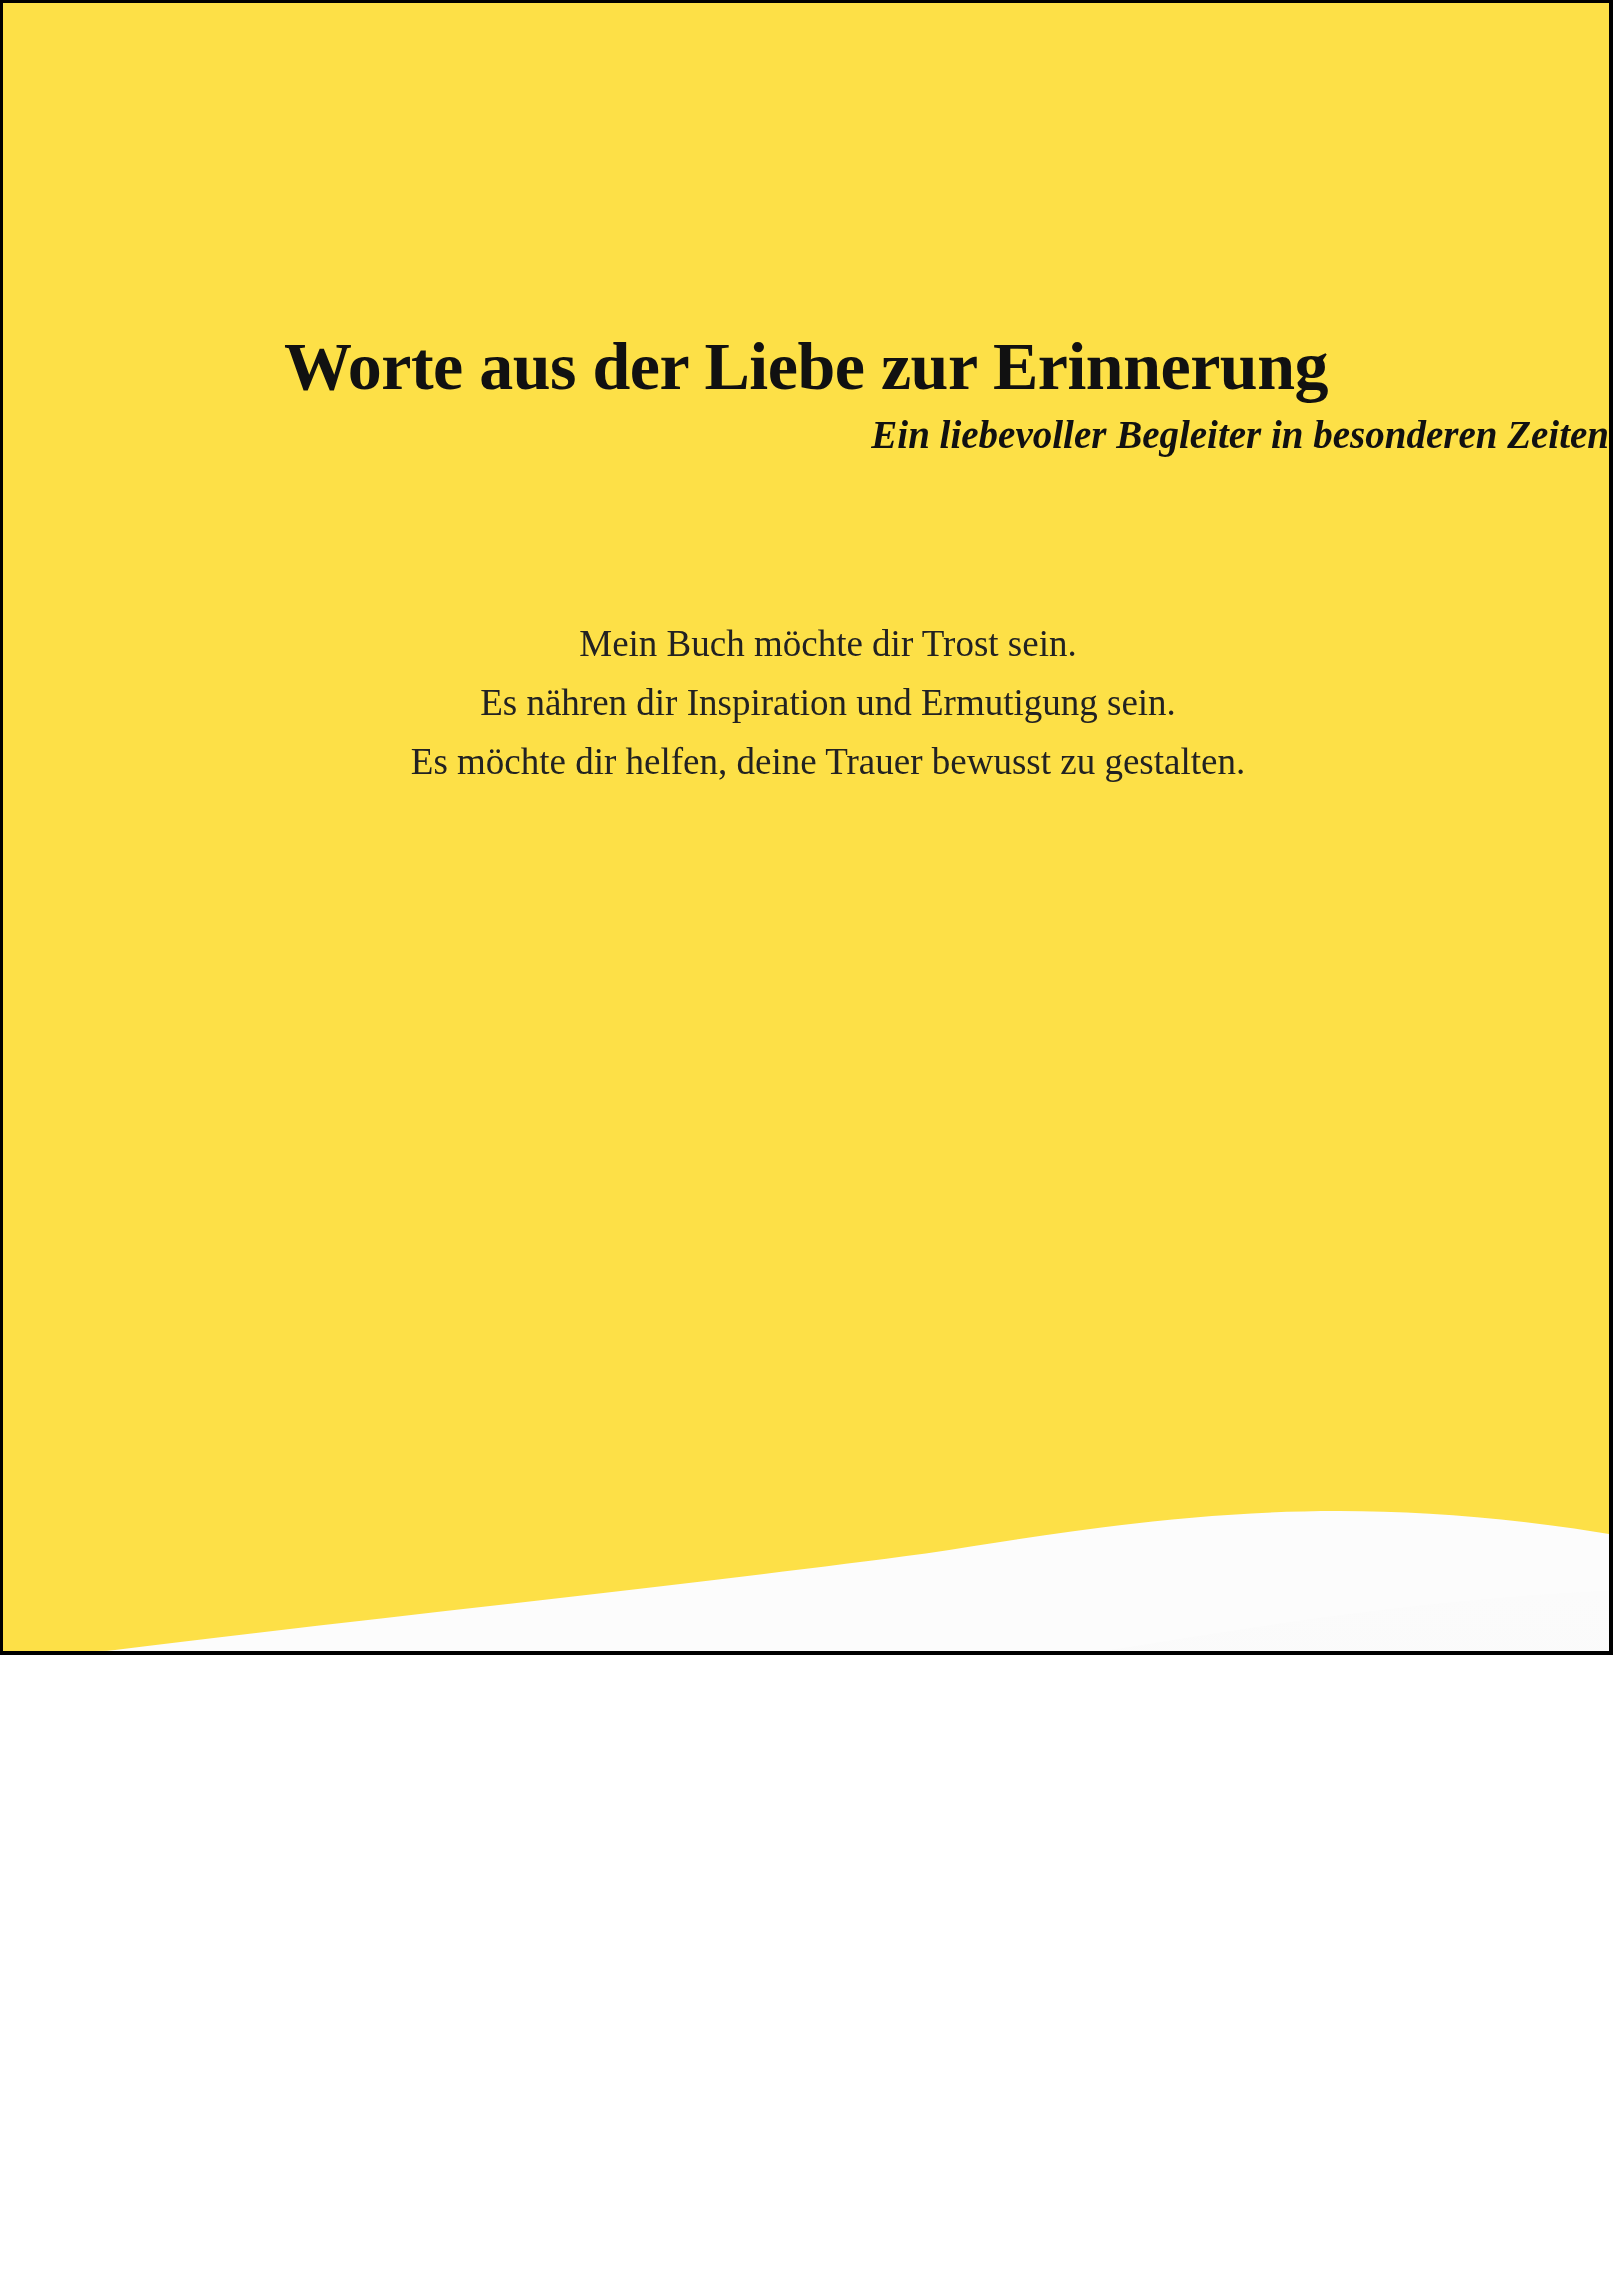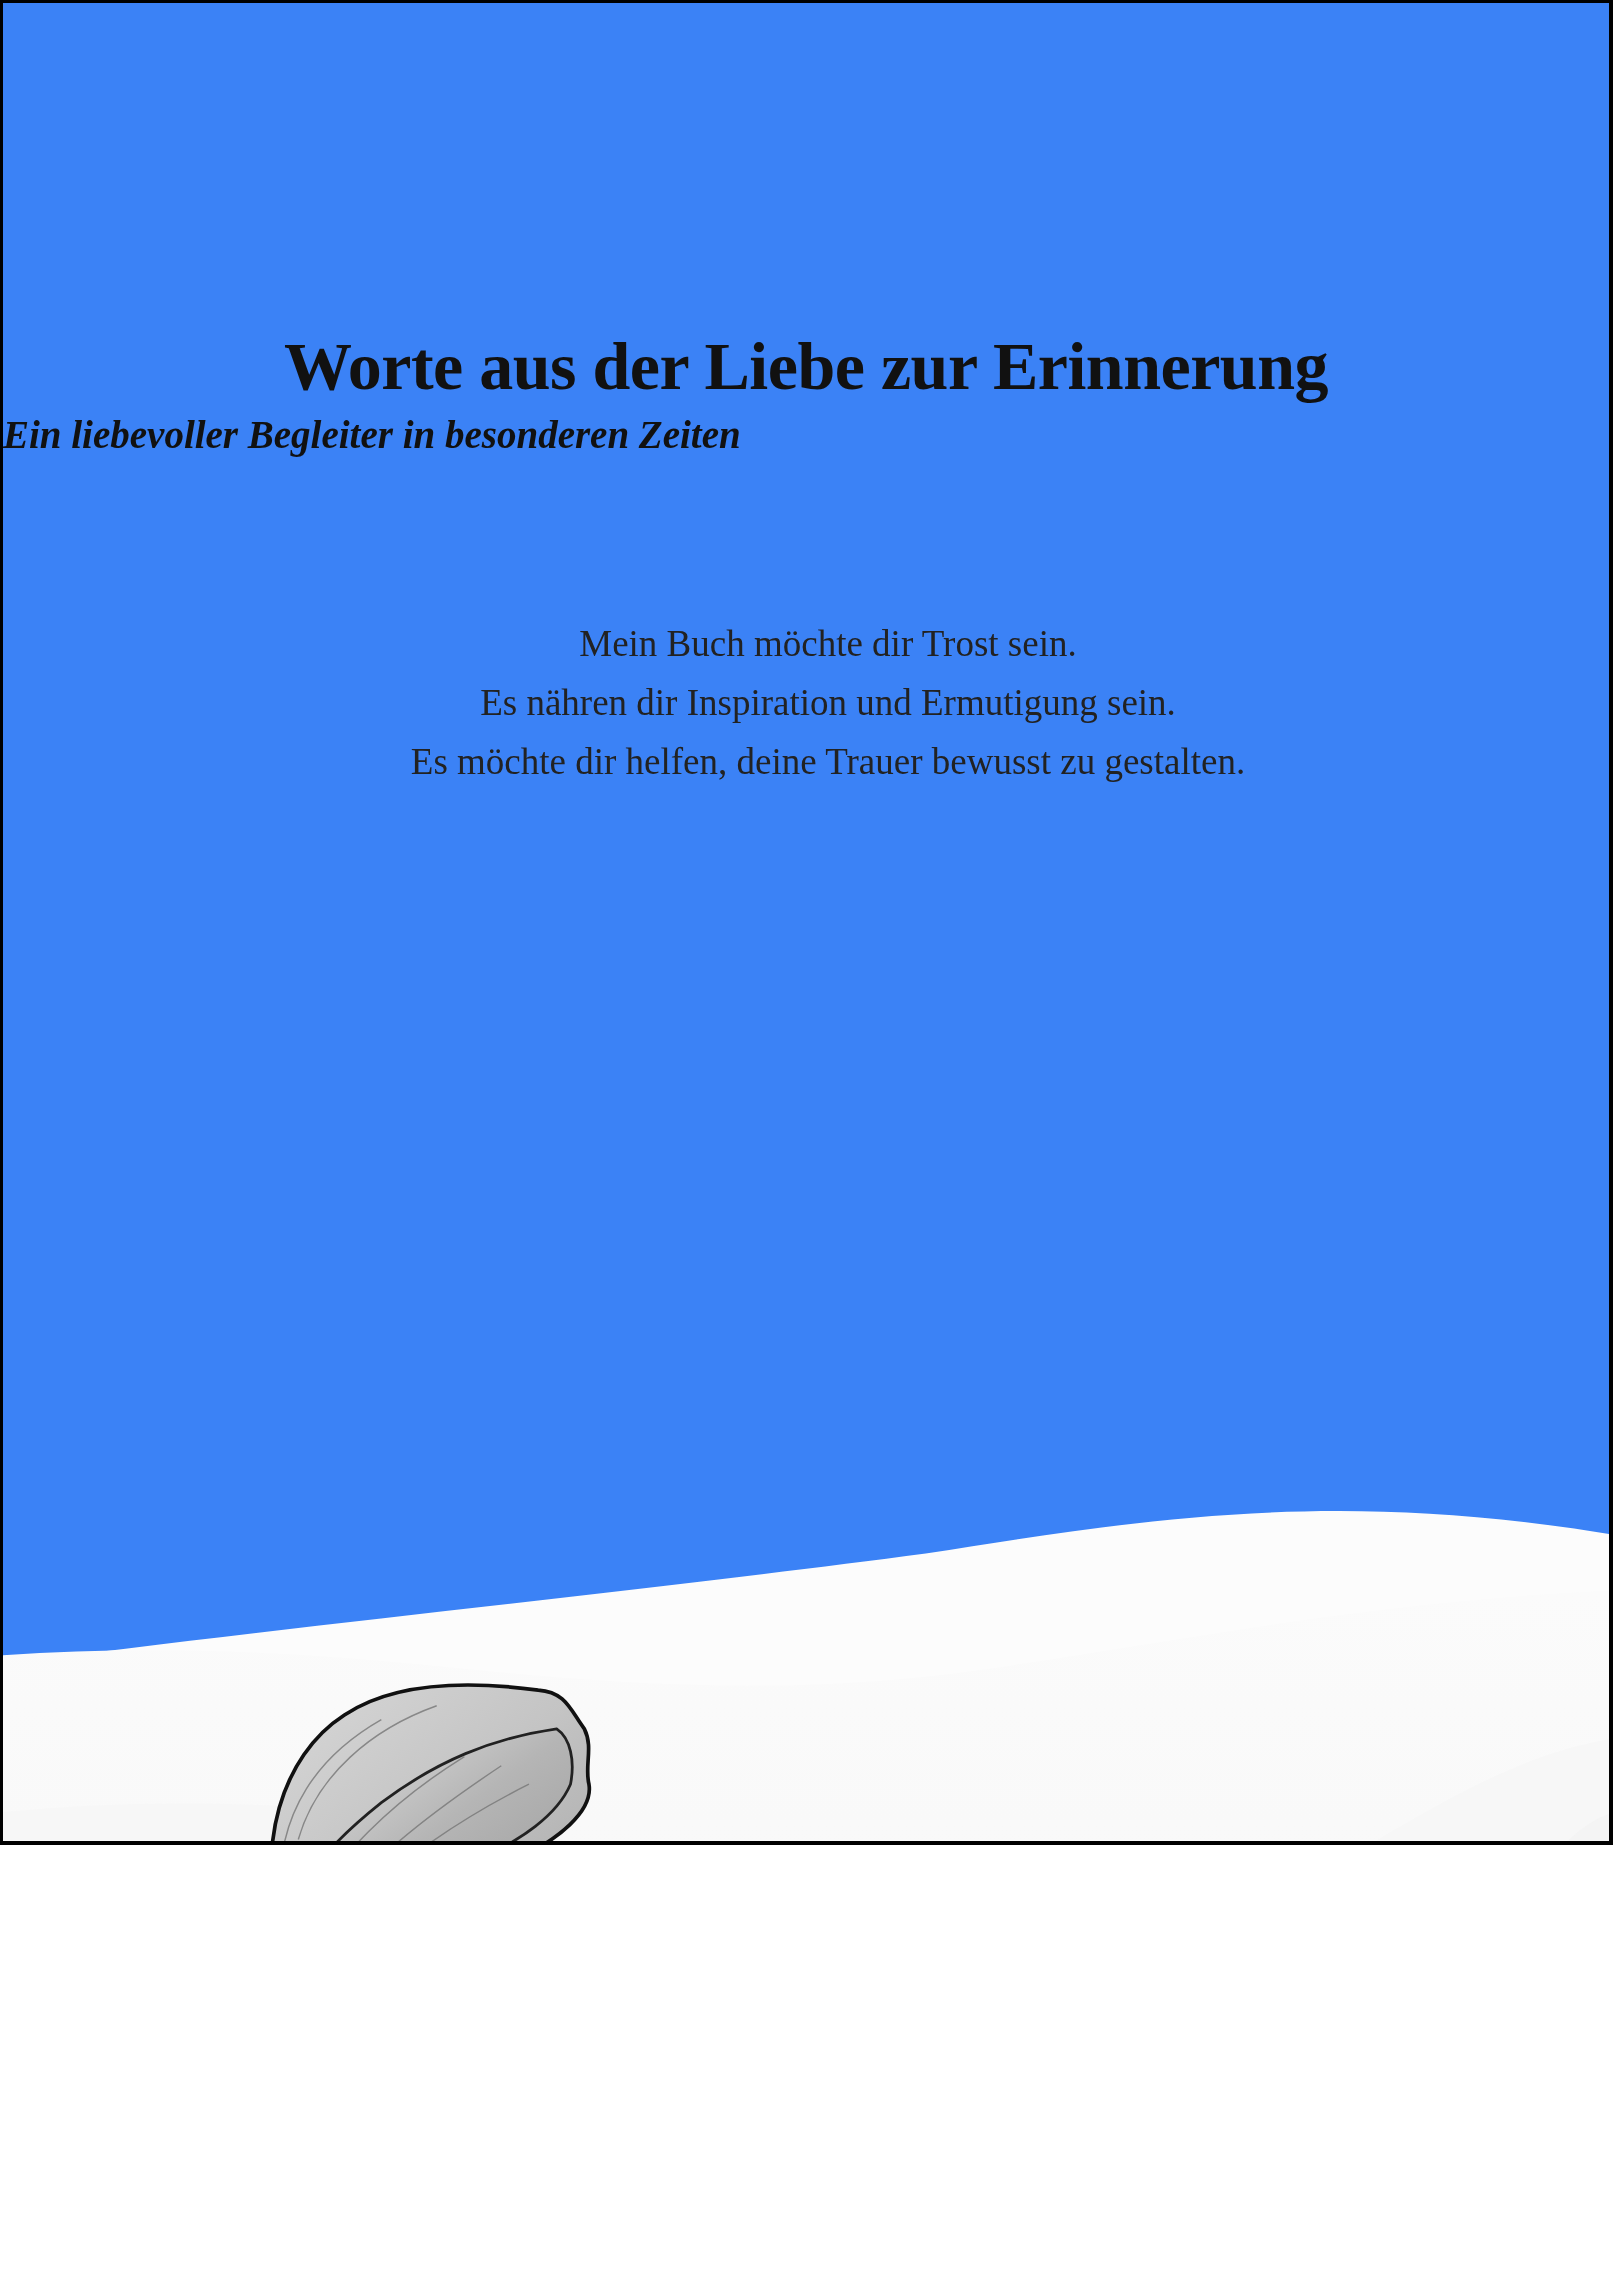--- a/index.html
+++ b/index.html
@@ -1,29 +1,29 @@
 <!DOCTYPE html>
 <html style="font-size:14.8px"><head>
 <meta charset="utf-8">
 <style>
   html, body { margin:0; padding:0; background:#ffffff; }
   body { width:1613px; height:2289px; position:relative; overflow:hidden; }
   .page {
-    position:absolute; left:0; top:0; width:1613px; height:1845px;
+    position:absolute; left:0; top:0; width:1613px; height:1655px;
     box-sizing:border-box; border:3.7px solid #000; border-bottom-width:4.6px; border-right-width:4.6px;
-    background:#3b82f6; overflow:hidden;
+    background:#fde047; overflow:hidden;
   }
   .waves { position:absolute; left:0; top:0; width:1613px; height:2289px; }
   .title {
     position:absolute; left:0; right:0; top:329px; text-align:center;
     font-family:"Liberation Serif", "DejaVu Serif", serif; font-weight:bold;
     font-size:68px; color:#111; letter-spacing:-0.5px; line-height:1;
   }
   .subtitle {
-    position:absolute; left:0; right:0; top:412px; text-align:left;
+    position:absolute; left:0; right:0; top:412px; text-align:right;
     font-family:"Liberation Serif", "DejaVu Serif", serif; font-weight:bold; font-style:italic;
     font-size:39px; color:#111; line-height:1;
   }
   .body-text {
     position:absolute; left:0; right:0; top:611px; text-align:center;
     font-family:"Liberation Serif", "DejaVu Serif", serif;
     font-size:37px; color:#222; line-height:59px;
   }
   .body-text .line { display:block;margin-left:44px; }
   .page-number {

